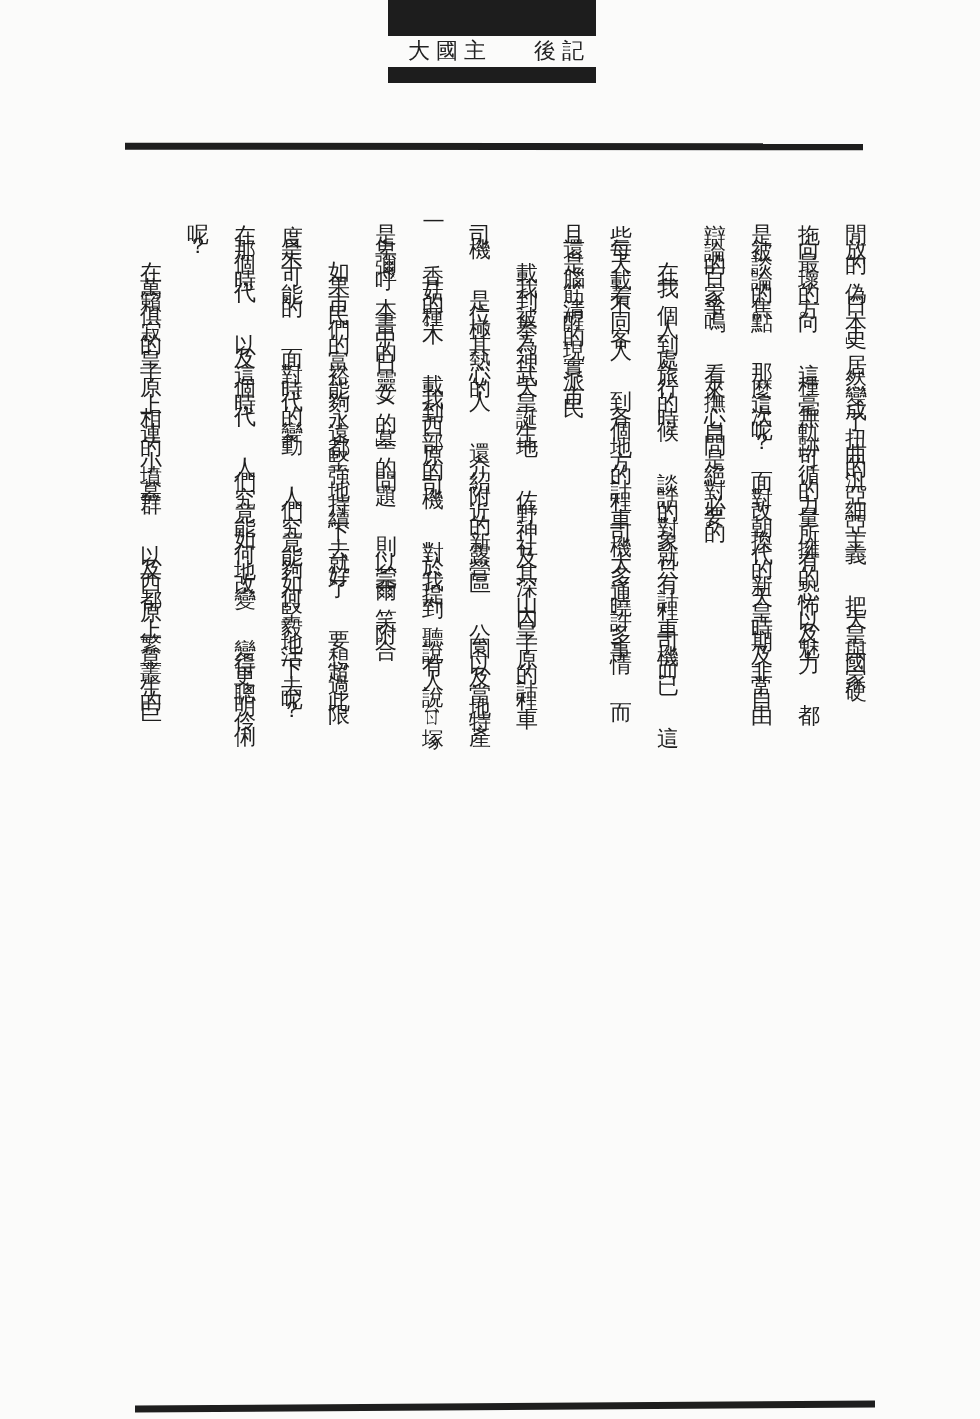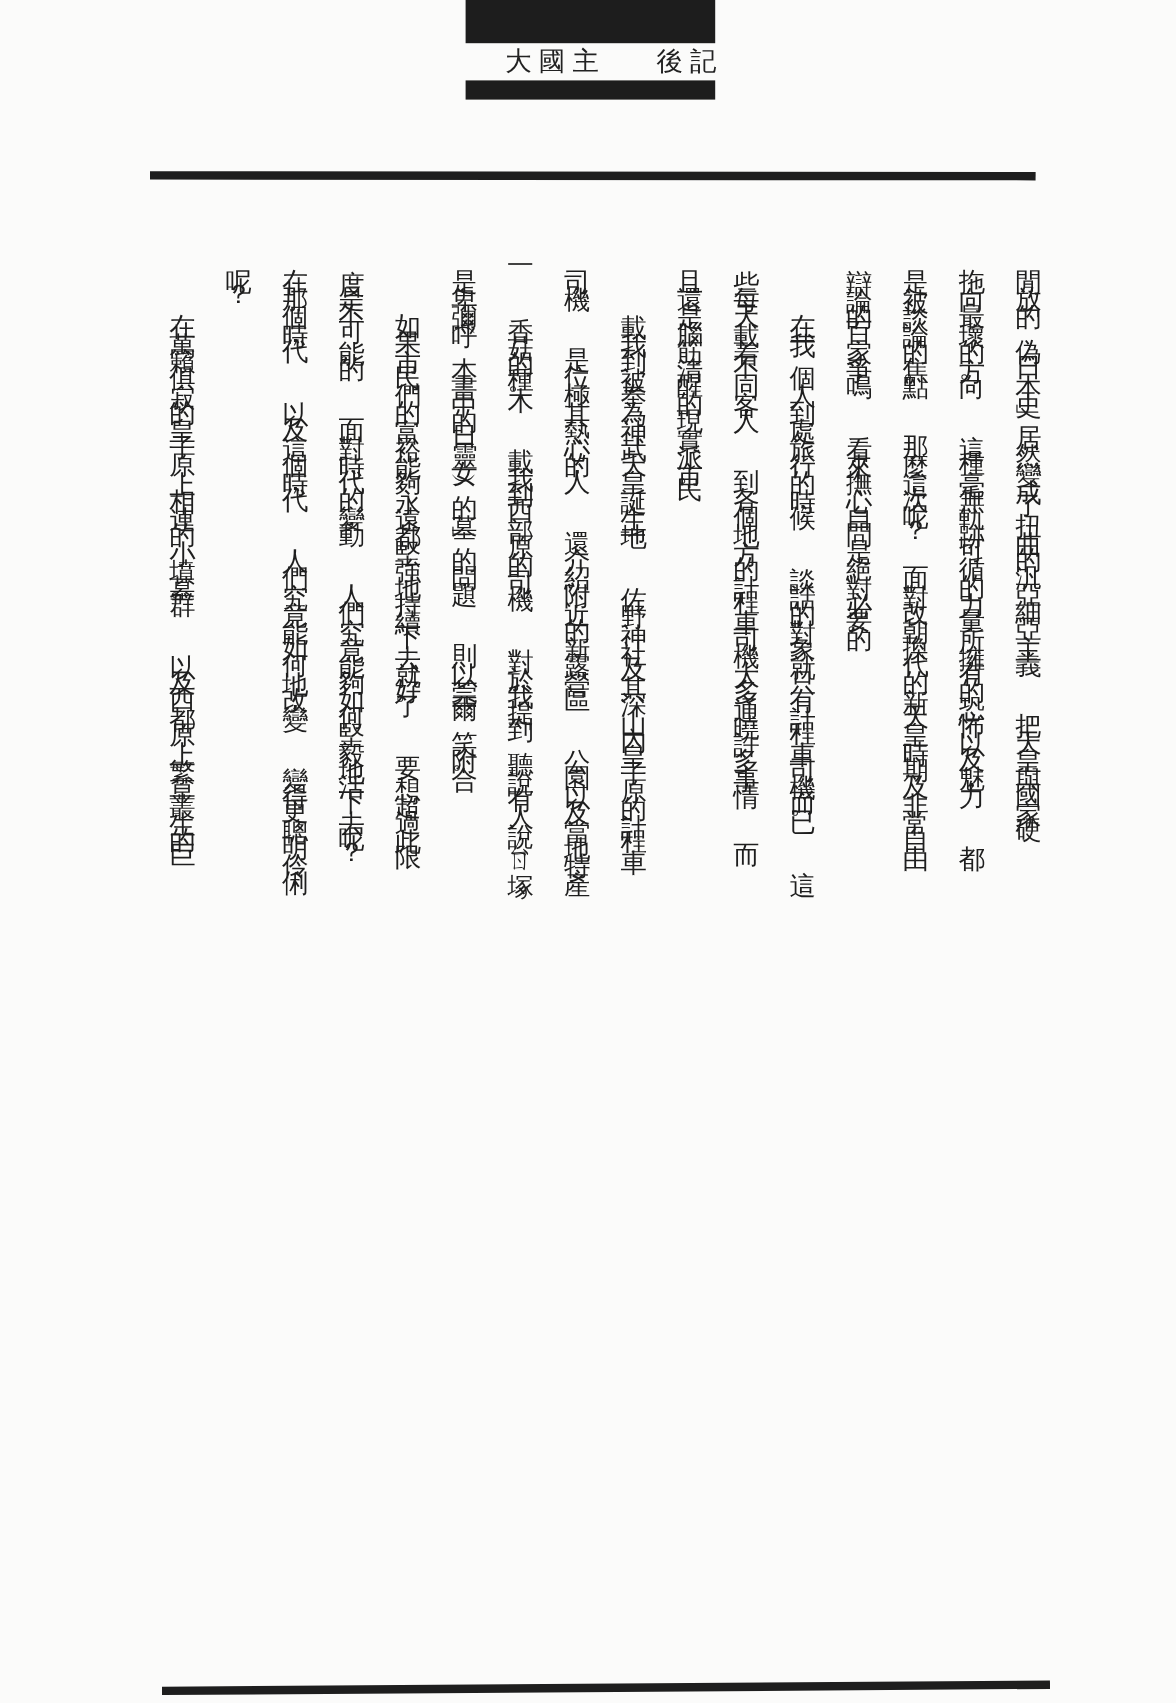--- a/index.html
+++ b/index.html
@@ -4,21 +4,21 @@
 <style>
   html, body { margin: 0; padding: 0; }
   body {
     width: 980px; height: 1419px; background: #fbfbfa; position: relative; overflow: hidden;
     font-family: "DejaVu Serif", "Liberation Serif", serif; color: #1c1c1c;
   }
   .header-block-top {
     position: absolute; left: 388px; top: 0; width: 208px; height: 36px; background: #1d1d1d;
   }
   .header-title {
-    position: absolute; left: 408px; top: 37px; width: 208px; height: 28px;
+    position: absolute; left: 395px; top: 37px; width: 208px; height: 28px;
     display: flex; align-items: center; justify-content: center; gap: 42px;
     font-size: 22px; letter-spacing: 6px; color: #222;
   }
   .header-block-bottom {
     position: absolute; left: 388px; top: 67px; width: 208px; height: 16px; background: #1d1d1d;
   }
   .rule-top {
     position: absolute; left: 125px; top: 143px; width: 738px; height: 7px; background: #1e1e1e;
     transform: rotate(0.05deg);
   }

